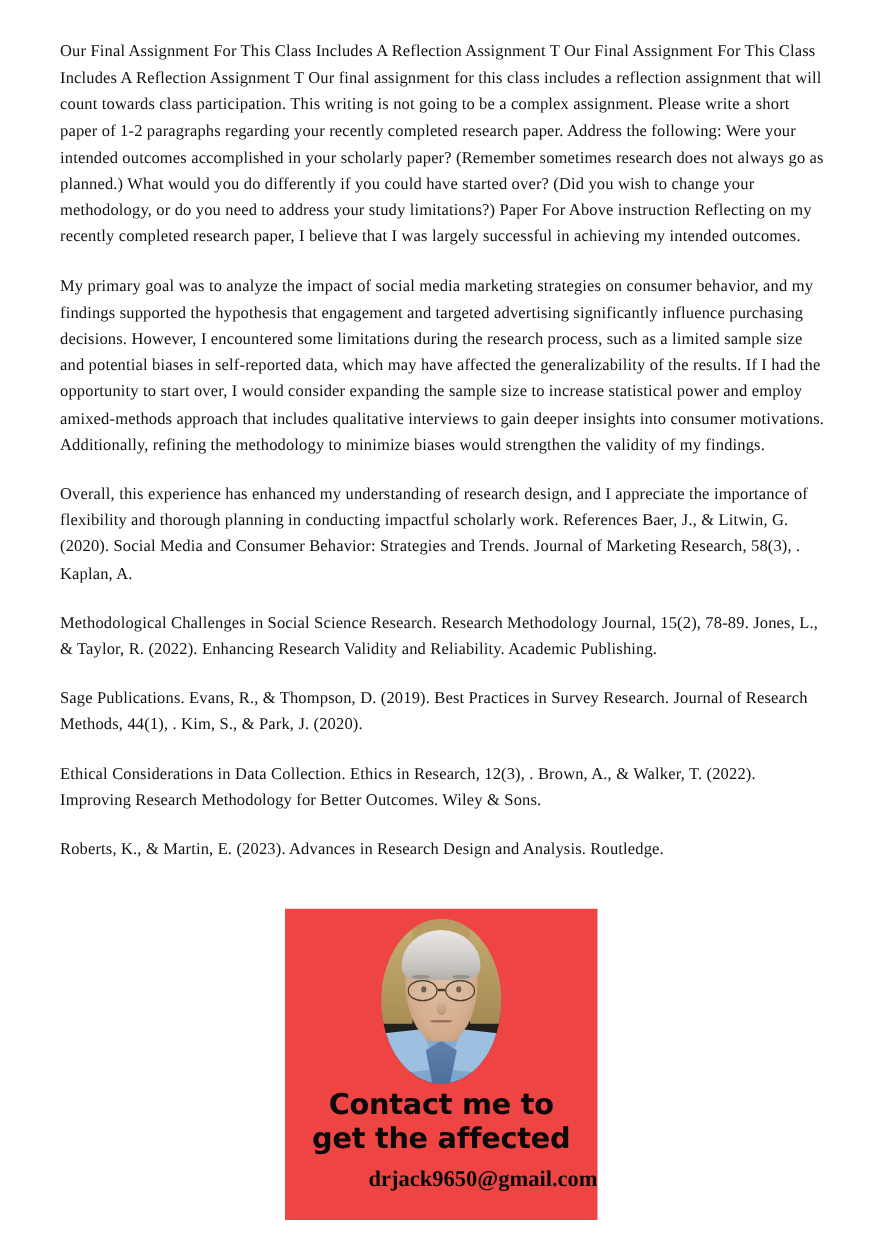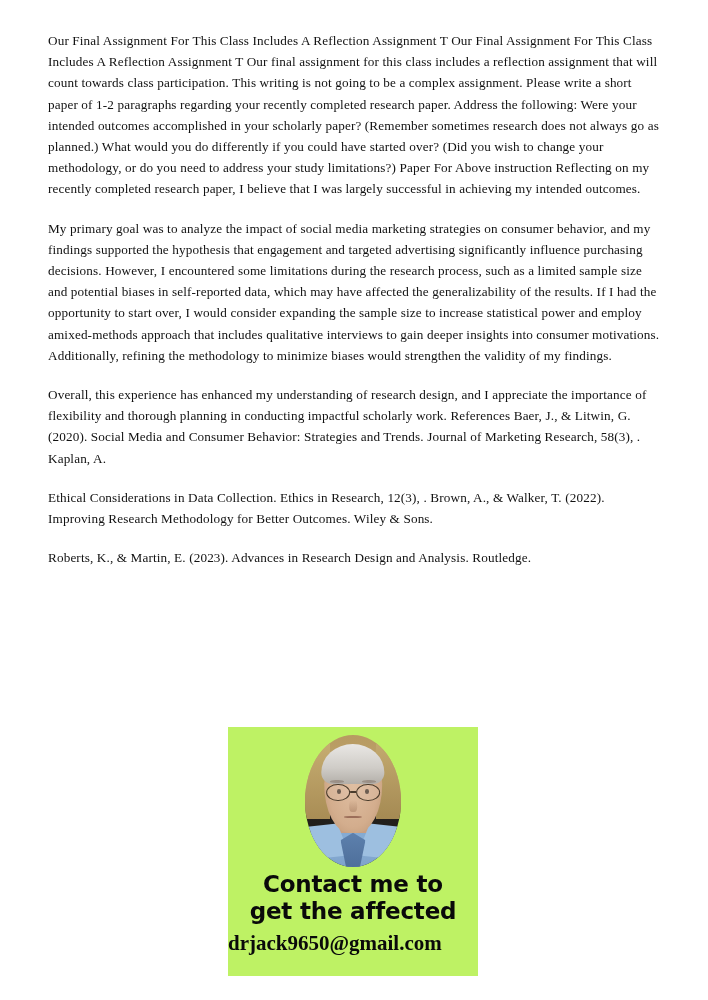--- a/index.html
+++ b/index.html
@@ -196,41 +196,43 @@
     font-weight: bold;
     font-size: 23px;
     line-height: 27px;
     color: #0a0a0a;
     letter-spacing: -0.2px;
   }
   #contact-email {
     margin-top: 6px;
     font-family: "Liberation Serif", "DejaVu Serif", serif;
     font-weight: bold;
-    font-size: 21px;
+    font-size: 18px;
     line-height: 25px;
     color: #0a0a0a;
-    text-align: left;
+    text-align: right;
     width: 100%;
   }
 </style>
 </head>
 <body>
 
 <div id="page">
 
   <div id="doc-body">
     <p class="para">Our Final Assignment For This Class Includes A Reflection Assignment T Our Final Assignment For This Class Includes A Reflection Assignment T Our final assignment for this class includes a reflection assignment that will count towards class participation. This writing is not going to be a complex assignment. Please write a short paper of 1-2 paragraphs regarding your recently completed research paper. Address the following: Were your intended outcomes accomplished in your scholarly paper? (Remember sometimes research does not always go as planned.) What would you do differently if you could have started over? (Did you wish to change your methodology, or do you need to address your study limitations?) Paper For Above instruction Reflecting on my recently completed research paper, I believe that I was largely successful in achieving my intended outcomes.</p>
     <p class="para">My primary goal was to analyze the impact of social media marketing strategies on consumer behavior, and my findings supported the hypothesis that engagement and targeted advertising significantly influence purchasing decisions. However, I encountered some limitations during the research process, such as a limited sample size and potential biases in self-reported data, which may have affected the generalizability of the results. If I had the opportunity to start over, I would consider expanding the sample size to increase statistical power and employ amixed-methods approach that includes qualitative interviews to gain deeper insights into consumer motivations. Additionally, refining the methodology to minimize biases would strengthen the validity of my findings.</p>
     <p class="para">Overall, this experience has enhanced my understanding of research design, and I appreciate the importance of flexibility and thorough planning in conducting impactful scholarly work. References Baer, J., &amp; Litwin, G. (2020). Social Media and Consumer Behavior: Strategies and Trends. Journal of Marketing Research, 58(3), . Kaplan, A.</p>
+    <p class="para">Methodological Challenges in Social Science Research. Research Methodology Journal, 15(2), 78-89. Jones, L., &amp; Taylor, R. (2022). Enhancing Research Validity and Reliability. Academic Publishing.</p>
+    <p class="para">Sage Publications. Evans, R., &amp; Thompson, D. (2019). Best Practices in Survey Research. Journal of Research Methods, 44(1), . Kim, S., &amp; Park, J. (2020).</p>
     <p class="para">Ethical Considerations in Data Collection. Ethics in Research, 12(3), . Brown, A., &amp; Walker, T. (2022). Improving Research Methodology for Better Outcomes. Wiley &amp; Sons.</p>
     <p class="para">Roberts, K., &amp; Martin, E. (2023). Advances in Research Design and Analysis. Routledge.</p>
   </div>
 
-  <div id="contact-overlay" style="background: #bef264;">
+  <div id="contact-overlay" style="background: #ef4444;">
 
     <div id="portrait-frame">
       <div class="photo-bg"></div>
       <div class="photo-wall-l"></div>
       <div class="photo-wall-r"></div>
       <div class="photo-shirt"></div>
       <div class="photo-neck"></div>
       <div class="photo-collar-l"></div>
       <div class="photo-collar-r"></div>
       <div class="photo-tie"></div>

